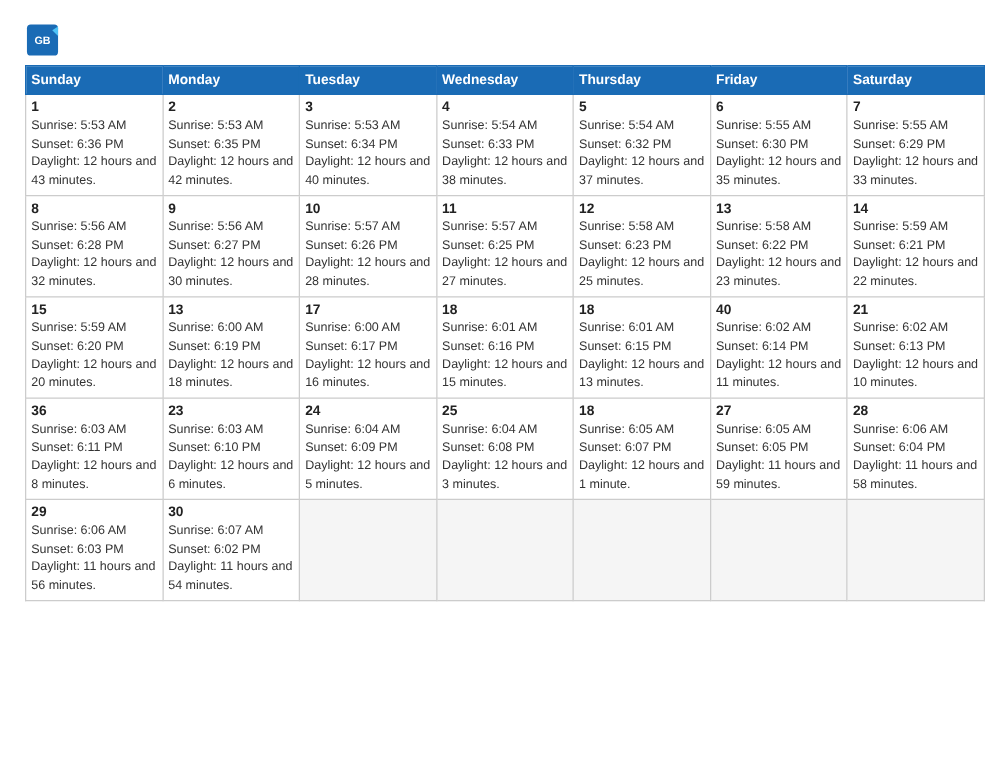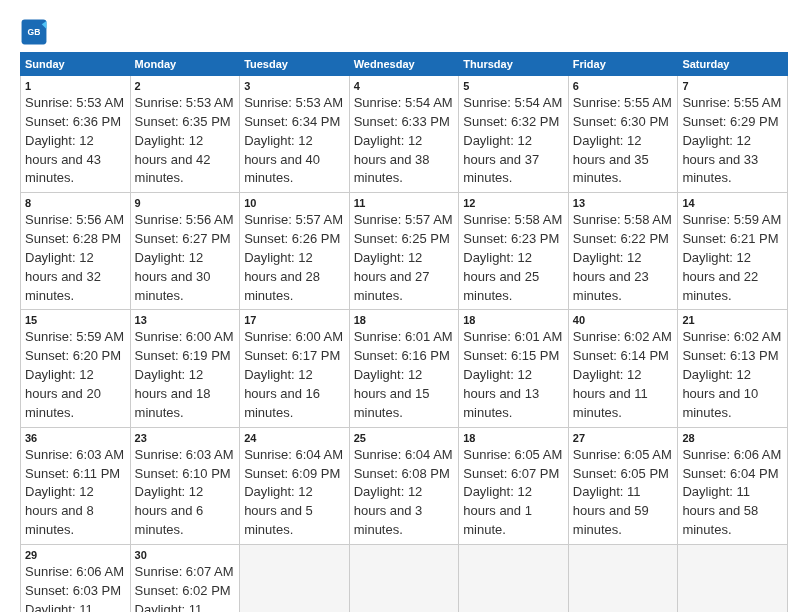--- a/index.html
+++ b/index.html
@@ -78,21 +78,21 @@
       background: #f5f5f5;
     }
     .day-num {
       font-size: 11px;
       font-weight: bold;
       color: #222;
       display: block;
       margin-bottom: 2px;
     }
     .day-info {
-      font-size: 13px;
+      font-size: 10px;
       color: #333;
       line-height: 1.45;
     }
     .calendar tbody tr:last-child td {
       height: 70px;
       margin-left: 48px;
     }
   </style>
 </head>
 <body>

